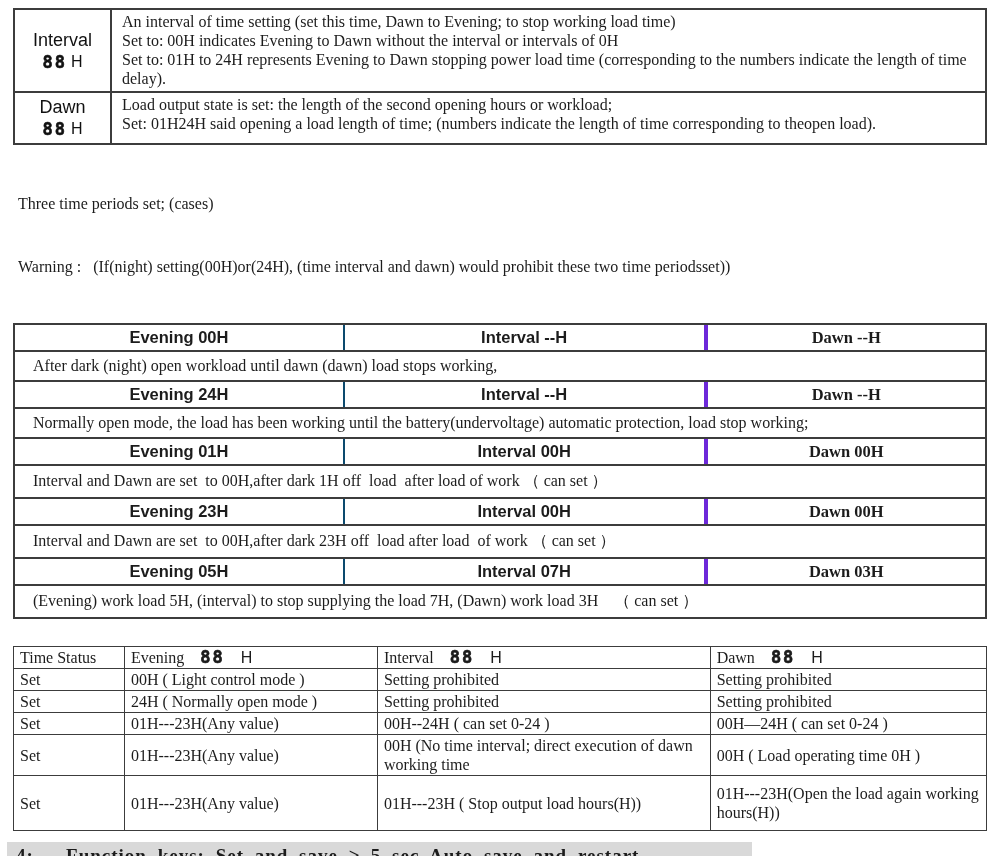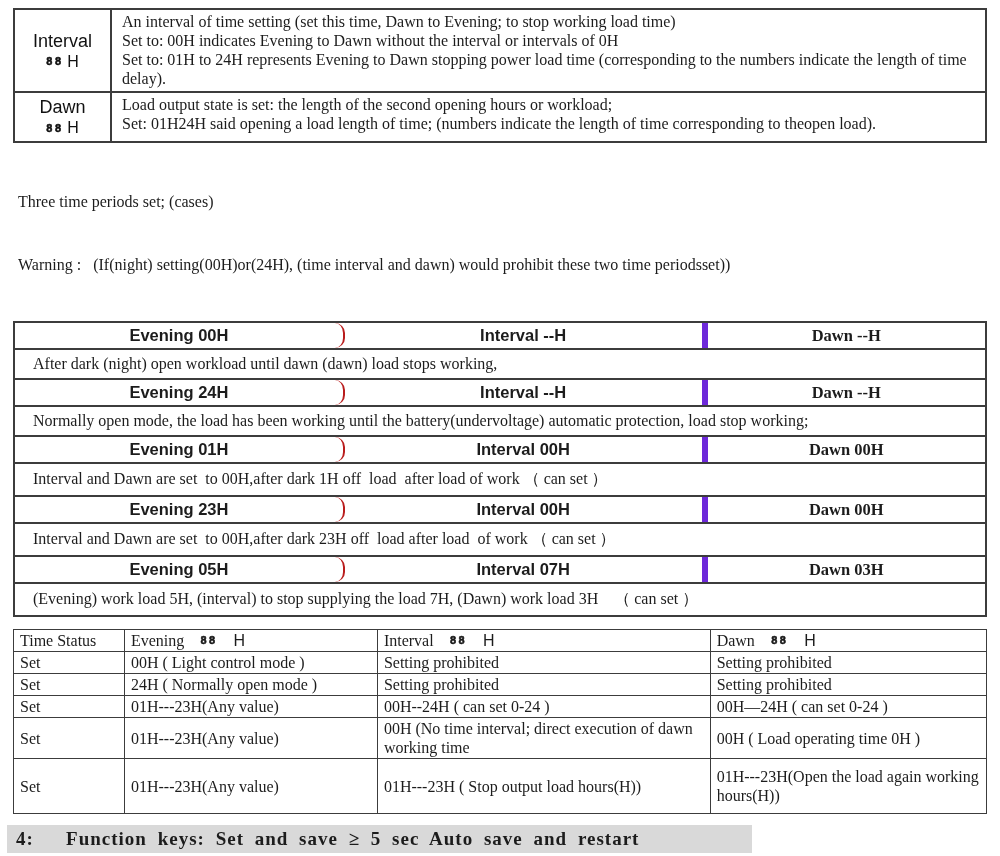--- a/index.html
+++ b/index.html
@@ -16,41 +16,41 @@
   .legend-row { display:flex; }
   .legend-row + .legend-row { border-top:2px solid #3c3c3c; }
   .legend-label {
     width:97px; border-right:2px solid #3c3c3c; flex-shrink:0;
     display:flex; flex-direction:column; justify-content:center; align-items:center;
     font-family:"Liberation Sans", sans-serif; font-size:18px; color:#111;
     padding:4px 0;
   }
   .seg-line { display:flex; align-items:center; gap:4px; margin-top:1px; }
   .seg {
-    font-family:"DejaVu Sans Mono", monospace; font-weight:bold; font-size:11px;
+    font-family:"DejaVu Sans Mono", monospace; font-weight:bold; font-size:17px;
     letter-spacing:2px; -webkit-text-stroke:0.6px #111;
   }
   .seg-unit { font-family:"Liberation Sans", sans-serif; font-size:16px; }
   .legend-desc { flex:1; padding:2px 10px 3px 10px; font-size:16px; line-height:19px; }
 
   
   .intro { margin:6px 0 4px 5px; font-size:16px; line-height:21px; white-space:pre-wrap; }
 
   
   .cases { border:2px solid #3c3c3c; }
   .cases > div + div { border-top:2px solid #3c3c3c; }
   .case-row { display:flex; font-family:"Liberation Sans", sans-serif; font-weight:bold; font-size:16.5px; }
   .case-row > div { padding:3px 0 2px 0; text-align:center; }
-  .cc1 { width:34%; border-right:2px solid #b91c1c;border-radius:10px; }
-  .cc2 { width:37.4%; border-right:6px solid #6d28d9; }
+  .cc1 { width:34%; border-right:2px solid #0c4a6e; }
+  .cc2 { width:37.4%; border-right:4px solid #6d28d9; }
   .cc3 { flex:1;font-family:Liberation Serif, serif; }
   .case-note { padding:5px 6px 5px 18px; font-size:16px; white-space:pre-wrap; }
 
   
-  table.status { border-collapse:collapse; width:100%; margin-top:12px; font-size:16px; }
+  table.status { border-collapse:collapse; width:100%; margin-top:27px; font-size:16px; }
   table.status td { border:1.6px solid #3c3c3c; padding:1px 6px; vertical-align:middle; line-height:19px; }
   td.sc1 { width:11.4%; } td.sc2 { width:26%; } td.sc3 { width:34.2%; }
   tr.tall td { padding-top:8px; padding-bottom:8px; }
   .hdr-flex { display:flex; align-items:center; gap:16px; }
 
   
   .sec4 {
     margin:11px 0 0 -6px; width:745px; background:#d9d9d9;
     padding:3px 0 3px 9px; font-size:19px; font-weight:bold;
     letter-spacing:1px; word-spacing:5px; white-space:pre-wrap;

